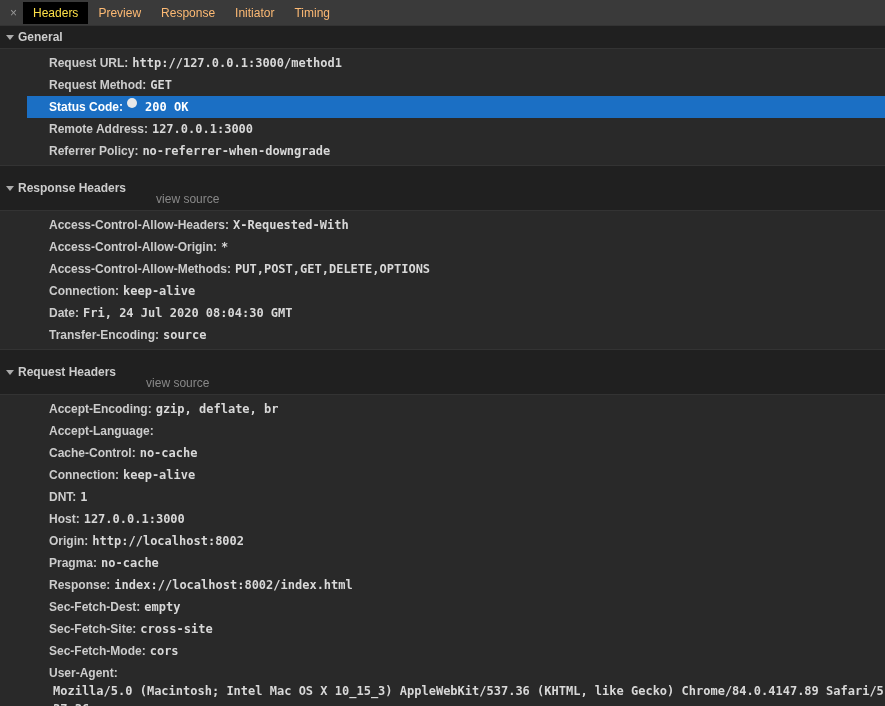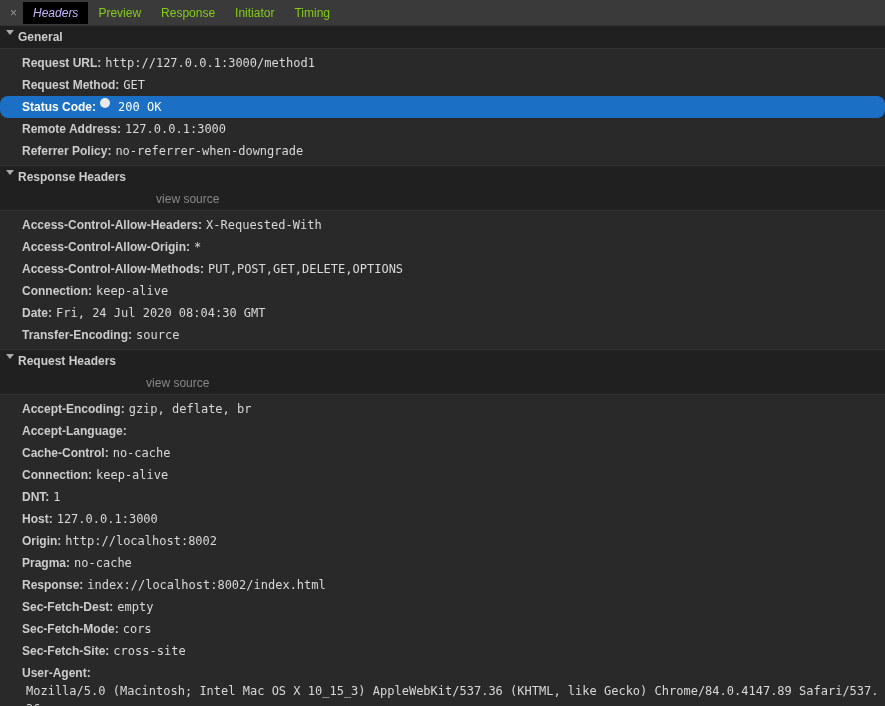--- a/index.html
+++ b/index.html
@@ -19,34 +19,34 @@
     height: 25px;
     padding-left: 4px;
   }
   .tab-close {
     color: #999;
     padding: 0 6px;
     cursor: pointer;
   }
   .tab {
     padding: 4px 10px;
-    color: #84cc16;
+    color: #fdba74;
     cursor: pointer;
     font-size: 12px;
   }
   .tab.active {
     background: #000;
-    color: #c4b5fd;
-    font-style: italic;
+    color: #fde047;
   }
   .content {
     background: #292929;
   }
   .section-header {
     display: flex;
+    align-items: center;
     background: #202020;
     padding: 4px 6px;
     border-top: 1px solid #333;
     border-bottom: 1px solid #333;
   }
   .arrow {
     width: 0;
     height: 0;
     border-left: 4px solid transparent;
     border-right: 4px solid transparent;
@@ -62,39 +62,40 @@
     color: #888;
     font-weight: 400;
     cursor: pointer;
     margin-top: 22px;
   }
   .kv-row {
     display: flex;
     flex-wrap: wrap;
     padding: 2px 0 2px 22px;
     line-height: 18px;
+    margin-left: 27px;
   }
   .kv-row.highlight {
     background: #1b6fc4;
-    border-radius: 8px;
   }
   .key {
     font-weight: 700;
     color: #ccc;
     white-space: pre;
   }
   .highlight .key { color: #fff; }
   .highlight .val { color: #fff; }
   .val {
     font-family: Menlo, Consolas, monospace;
     font-size: 12px;
     color: #d8d8d8;
     white-space: pre-wrap;
     word-break: break-all;
     padding-left: 4px;
+    font-weight: bold;
   }
   .status-dot {
     display: inline-block;
     width: 10px;
     height: 10px;
     border-radius: 50%;
     background: #e8e8e8;
     margin-left: 4px;
     margin-right: 4px;
     vertical-align: middle;
@@ -217,27 +218,27 @@
       </div>
       <div class="kv-row">
         <span class="key">Response:</span>
         <span class="val">index://localhost:8002/index.html</span>
       </div>
       <div class="kv-row">
         <span class="key">Sec-Fetch-Dest:</span>
         <span class="val">empty</span>
       </div>
       <div class="kv-row">
+        <span class="key">Sec-Fetch-Site:</span>
+        <span class="val">cross-site</span>
+      </div>
+      <div class="kv-row">
         <span class="key">Sec-Fetch-Mode:</span>
         <span class="val">cors</span>
       </div>
       <div class="kv-row">
-        <span class="key">Sec-Fetch-Site:</span>
-        <span class="val">cross-site</span>
-      </div>
-      <div class="kv-row">
         <span class="key">User-Agent:</span>
         <span class="val">Mozilla/5.0 (Macintosh; Intel Mac OS X 10_15_3) AppleWebKit/537.36 (KHTML, like Gecko) Chrome/84.0.4147.89 Safari/537.36</span>
       </div>
     </div>
 
 </div>
 <div class="bottom-fill"></div>
 
 </body></html>

